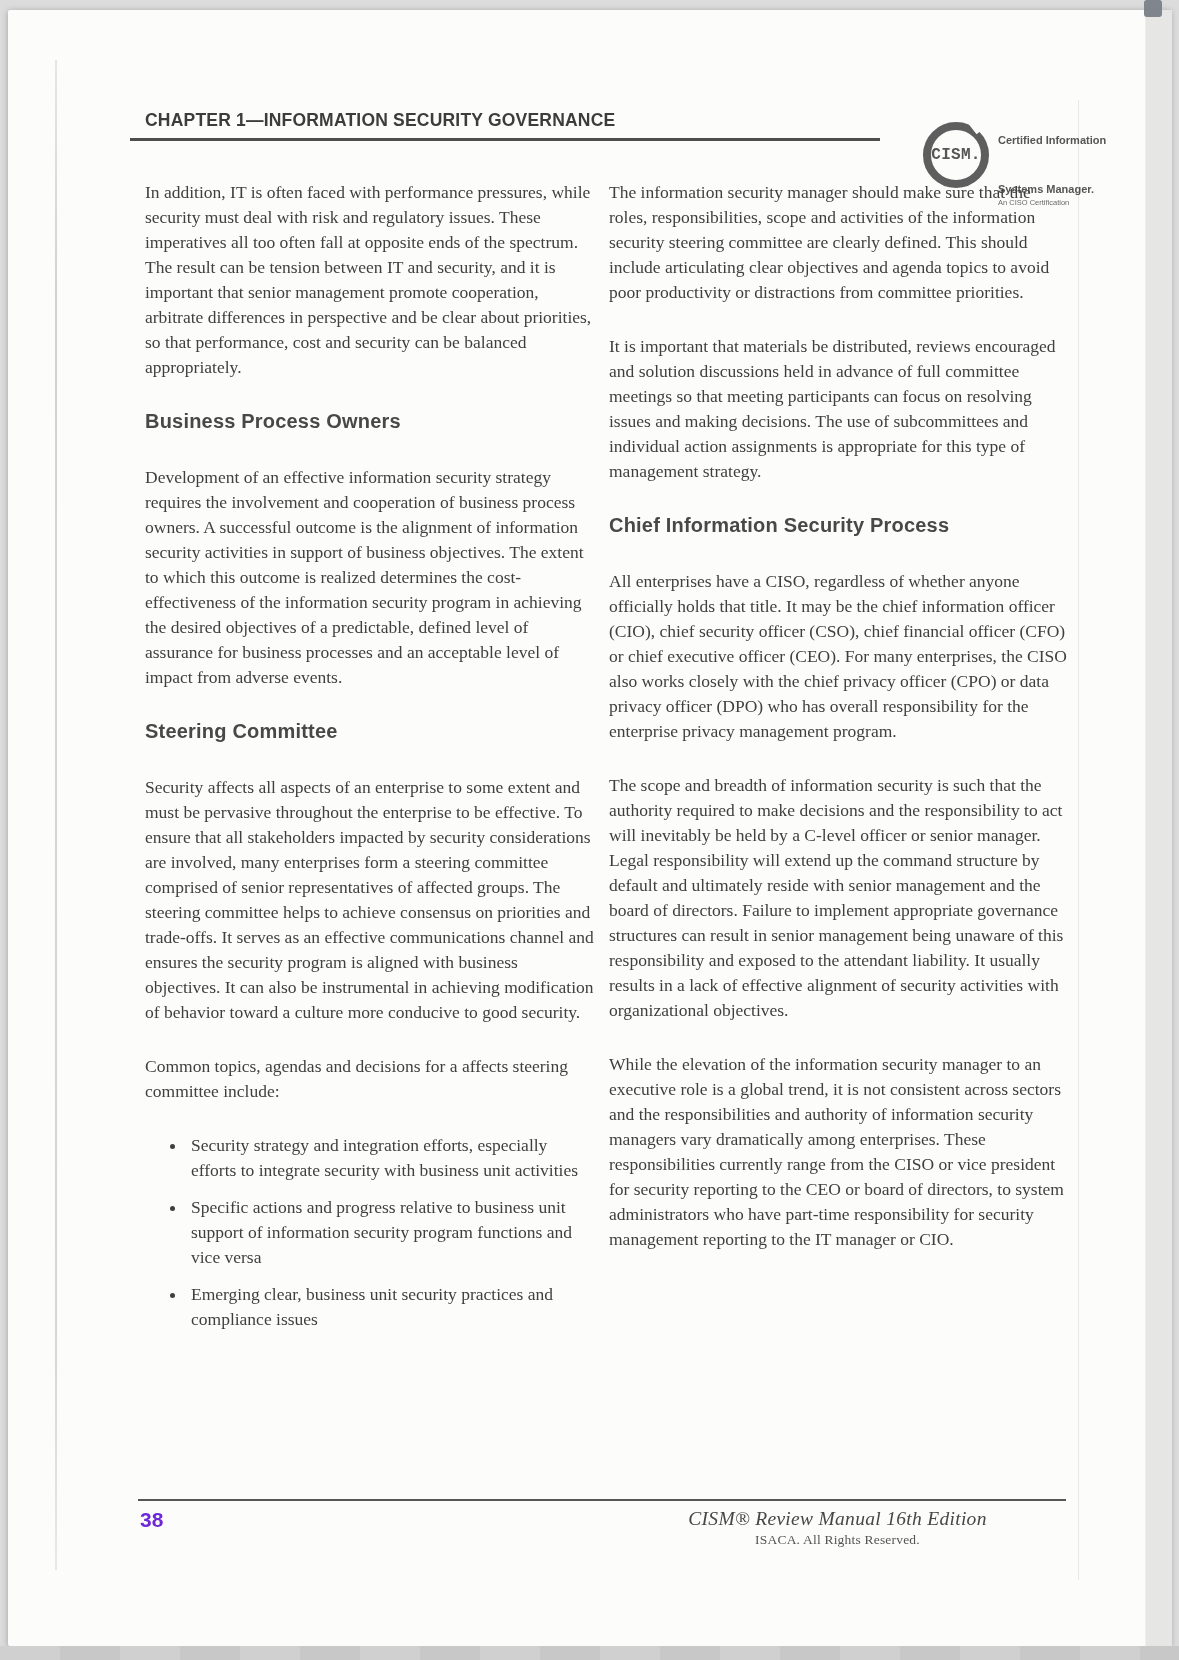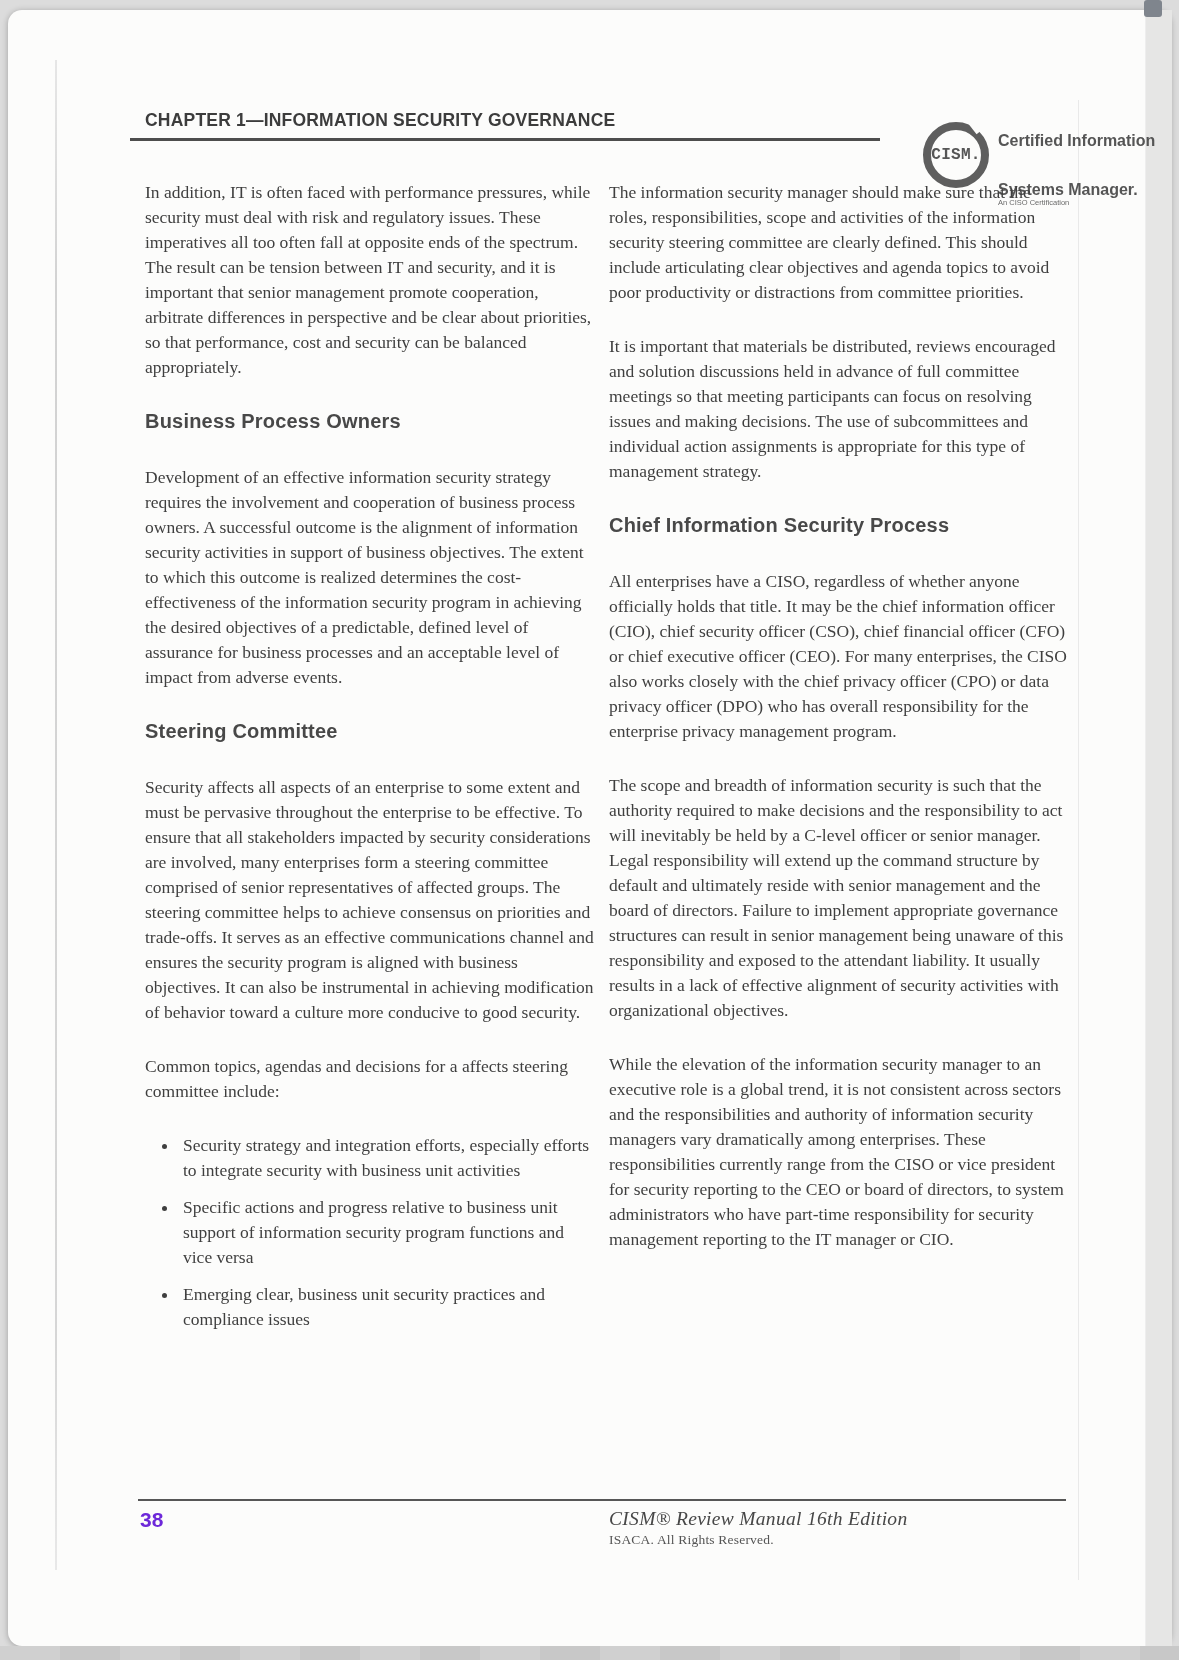--- a/index.html
+++ b/index.html
@@ -3,21 +3,21 @@
 <meta charset="utf-8">
 <style>
   html,body{margin:0;padding:0;}
   .viewport{
     position:relative;width:1179px;height:1660px;
     background:#dcdcdc;overflow:hidden;
     font-family:"Liberation Serif", serif;
   }
   .page{
     position:absolute;left:8px;top:10px;width:1163px;height:1636px;
-    background:#fcfcfb;border-radius:14px;
+    background:#fcfcfb;border-radius:2px;
     box-shadow:0 1px 6px rgba(0,0,0,.28);
   }
   .fold-line{
     position:absolute;left:47px;top:50px;width:2px;height:1510px;
     background:linear-gradient(#e6e6e6,#d2d2d2 15%,#d6d6d6 85%,#e8e8e8);
   }
   .fold-line-right{
     position:absolute;left:1070px;top:90px;width:1px;height:1480px;
     background:#e9e9e9;
   }
@@ -53,51 +53,51 @@
     position:absolute;top:-12px;right:-2px;width:12px;height:14px;
     background:#fcfcfb;transform:rotate(-38deg);
   }
   .logo-acronym{
     font-family:Liberation Mono, monospace;font-weight:bold;
     font-size:16px;color:#565656;letter-spacing:.3px;
   }
   .logo-text{margin-left:9px;margin-top:-4px;}
   .logo-name{
     font-family:"Liberation Sans", sans-serif;font-weight:bold;
-    font-size:16px;line-height:13px;color:#555;margin-top:36px;
+    font-size:11px;line-height:13px;color:#555;margin-top:36px;
   }
   .logo-tagline{
     font-family:"Liberation Sans", sans-serif;
     font-size:7.5px;color:#6a6a6a;margin-top:2px;
   }
   
   .col{
     position:absolute;top:170px;width:450px;
     font-size:17.5px;line-height:25px;color:#3f3f3f;
   }
   .col-left{left:137px;}
   .col-right{left:601px;width:462px;}
   .col p{margin:0 0 29px 0;}
   .col h2{
     font-family:"Liberation Sans", sans-serif;font-weight:bold;
     font-size:20px;color:#484848;margin:10px 0 31px 0;letter-spacing:.2px;
   }
-  .col ul{margin:0;padding:0 0 0 34px;font-family:Liberation Serif, serif;}
+  .col ul{margin:8px;padding:0 0 0 34px;font-family:Liberation Serif, serif;}
   .col li{margin:0 0 12px 0;padding-left:4px;}
   
   .footer-rule{
     position:absolute;left:130px;top:1489px;width:928px;height:2px;
     background:#565656;
   }
   .page-number{
     position:absolute;left:132px;top:1498px;
     font-family:"Liberation Sans", sans-serif;font-weight:bold;
     font-size:21px;color:#6d28d9;
   }
-  .footer-right{position:absolute;left:601px;top:1498px;width:457px;text-align:left;}
+  .footer-right{position:absolute;left:601px;top:1498px;width:457px;text-align:center;}
   .book-title{
     font-style:italic;font-size:19.5px;color:#474747;letter-spacing:.3px;
   }
   .rights{font-size:13.5px;color:#555;margin-top:2px;letter-spacing:.2px;}
 </style>
 </head>
 <body>
 
 <div class="viewport">
   <div class="page">

